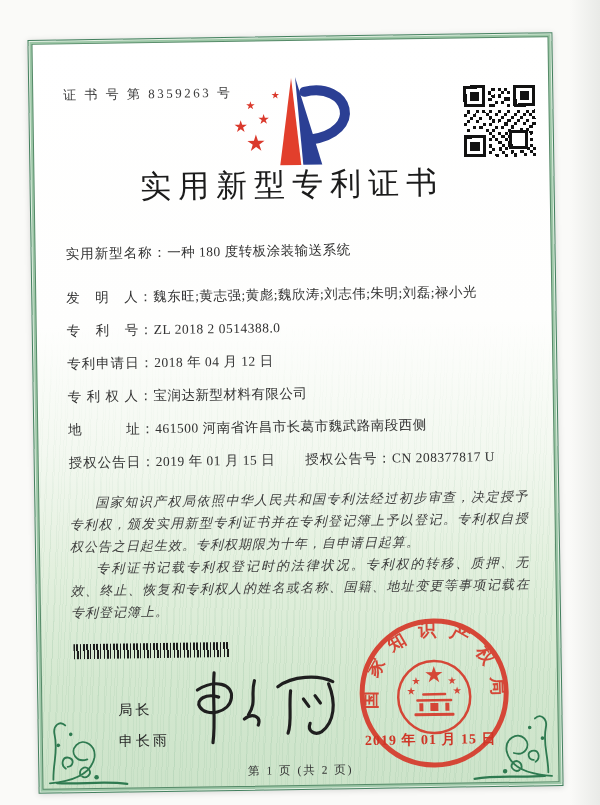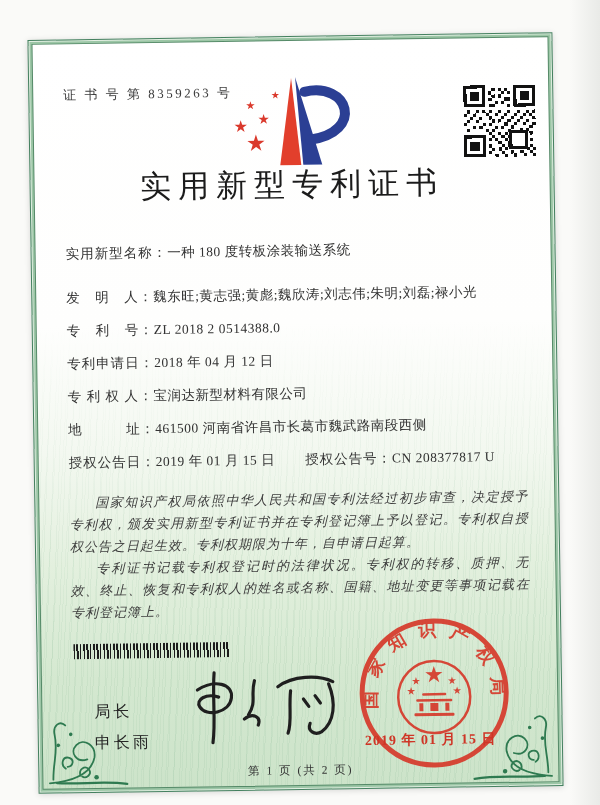--- a/index.html
+++ b/index.html
@@ -36,21 +36,21 @@
   .frow .pair2 { margin-left:30px; }
 
   .body-text { position:absolute; left:34px; right:30px; top:452px; font-size:13px; font-style:italic;
     color:#3e3e3e; line-height:22px; text-align:justify; letter-spacing:1px; }
   .body-text p { text-indent:2em; }
 
   .barcode { position:absolute; left:36px; top:604px; width:156px; height:15px;
     background:repeating-linear-gradient(90deg,#1c1c1c 0 1.5px, transparent 1.5px 3px, #1c1c1c 3px 5px,
       transparent 5px 6.5px, #1c1c1c 6.5px 7.5px, transparent 7.5px 10px); }
 
-  .signer { position:absolute; left:56px; top:656px; font-family:Liberation Sans, sans-serif; font-size:16px;
+  .signer { position:absolute; left:80px; top:656px; font-family:Liberation Mono, monospace; font-size:14px;
     color:#262626; letter-spacing:3px; line-height:31px; }
   .signature { position:absolute; left:146px; top:624px; width:160px; height:90px; }
 
   .seal { position:absolute; left:318px; top:580px; width:156px; height:156px; opacity:0.93; }
   .seal-date { position:absolute; left:326px; top:696px; font-size:14px; font-weight:bold; color:#cf3526; letter-spacing:1px; white-space:nowrap; }
 
   .footer { position:absolute; left:0; right:0; top:726px; text-align:center; font-size:11.5px; color:#333; letter-spacing:2px; }
 
   .flourish { position:absolute; width:90px; height:90px; }
   .fl-left  { left:5px;  bottom:4px; }

